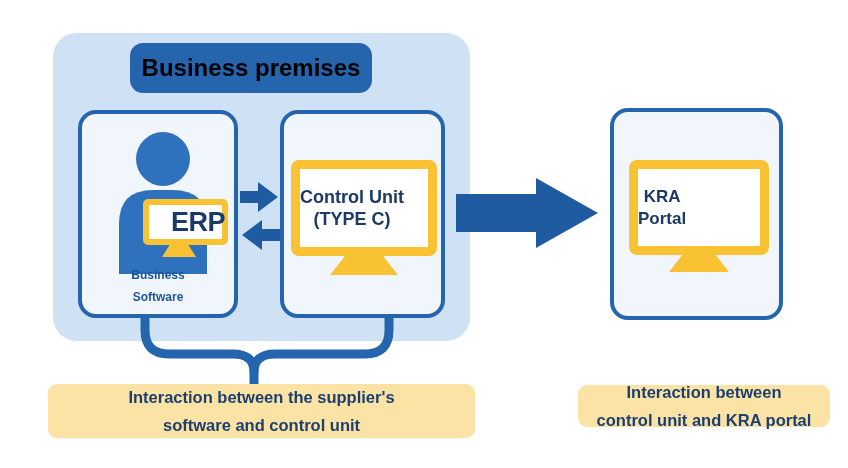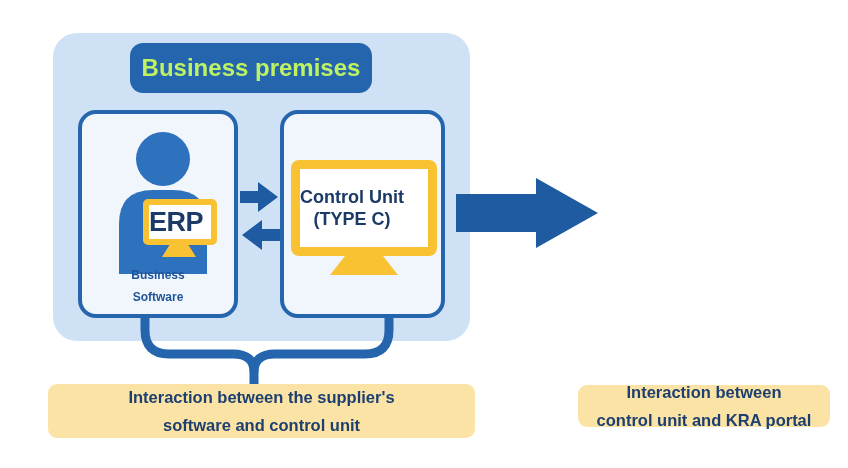--- a/index.html
+++ b/index.html
@@ -23,21 +23,21 @@
 
   
   .premises{
     left:53px;top:33px;width:417px;height:308px;
     background:var(--container-bg);border-radius:24px;
   }
   .premises-pill{
     left:130px;top:43px;width:242px;height:50px;
     background:var(--primary);border-radius:13px;
     display:flex;align-items:center;justify-content:center;
-    color:#bef264;font-size:24px;
+    color:#000000;font-size:24px;
   }
 
   
   .node{
     background:var(--node-bg);border:4px solid var(--primary);border-radius:18px;
     box-sizing:border-box;
   }
   .node-bs{left:78px;top:110px;width:160px;height:208px;}
   .node-cu{left:280px;top:110px;width:165px;height:208px;}
   .node-kra{left:610px;top:108px;width:173px;height:212px;}
@@ -46,21 +46,21 @@
   .monitor{
     box-sizing:border-box;background:#ffffff;border:9px solid var(--yellow);
     border-radius:8px;display:flex;align-items:center;justify-content:flex-start;
     text-align:center;color:var(--navy);
   }
   .stand{
     background:var(--yellow);
     clip-path:polygon(22% 0,78% 0,100% 100%,0 100%);
   }
 
-  .monitor-erp{left:61px;top:85px;width:74px;height:46px;border-width:6px;border-radius:5px;font-size:27px;letter-spacing:-0.5px;}
+  .monitor-erp{left:61px;top:85px;width:85px;height:46px;border-width:6px;border-radius:5px;font-size:27px;letter-spacing:-0.5px;padding-left:22px;}
   .stand-erp{left:80px;top:131px;width:34px;height:12px;}
 
   .monitor-cu{left:7px;top:46px;width:146px;height:96px;font-size:18px;line-height:22px;}
   .stand-cu{left:46px;top:142px;width:68px;height:19px;}
 
   .monitor-kra{left:15px;top:48px;width:140px;height:95px;font-size:17px;line-height:22px;}
   .stand-kra{left:55px;top:143px;width:60px;height:17px;}
 
   .bs-label{
     left:0;top:150px;width:152px;text-align:center;
@@ -111,20 +111,27 @@
       <span class="pre">Control Unit
 (TYPE C)</span>
     </div>
     <div class="abs stand stand-cu"></div>
   </div>
 
   <svg class="abs" style="left:456px;top:176px;" width="144" height="74" viewBox="0 0 144 74">
     <polygon points="0,18 80,18 80,2 142,37 80,72 80,56 0,56" fill="#1f5ba1"></polygon>
   </svg>
 
+  <div class="abs node node-kra">
+    <div class="abs monitor monitor-kra">
+      <span class="pre">KRA
+Portal</span>
+    </div>
+    <div class="abs stand stand-kra"></div>
+  </div>
 
   <svg class="abs" style="left:120px;top:312px;" width="300" height="74" viewBox="0 0 300 74">
     <path d="M25 4 V18 Q25 42 49 42 H113 Q134 42 134 60 V72" fill="none" stroke="#2565ae" stroke-width="9"></path>
     <path d="M269 4 V18 Q269 42 245 42 H155 Q134 42 134 60" fill="none" stroke="#2565ae" stroke-width="9"></path>
   </svg>
 
   <div class="abs caption caption-left">
     <span class="pre">Interaction between the supplier's
 software and control unit</span>
   </div>

